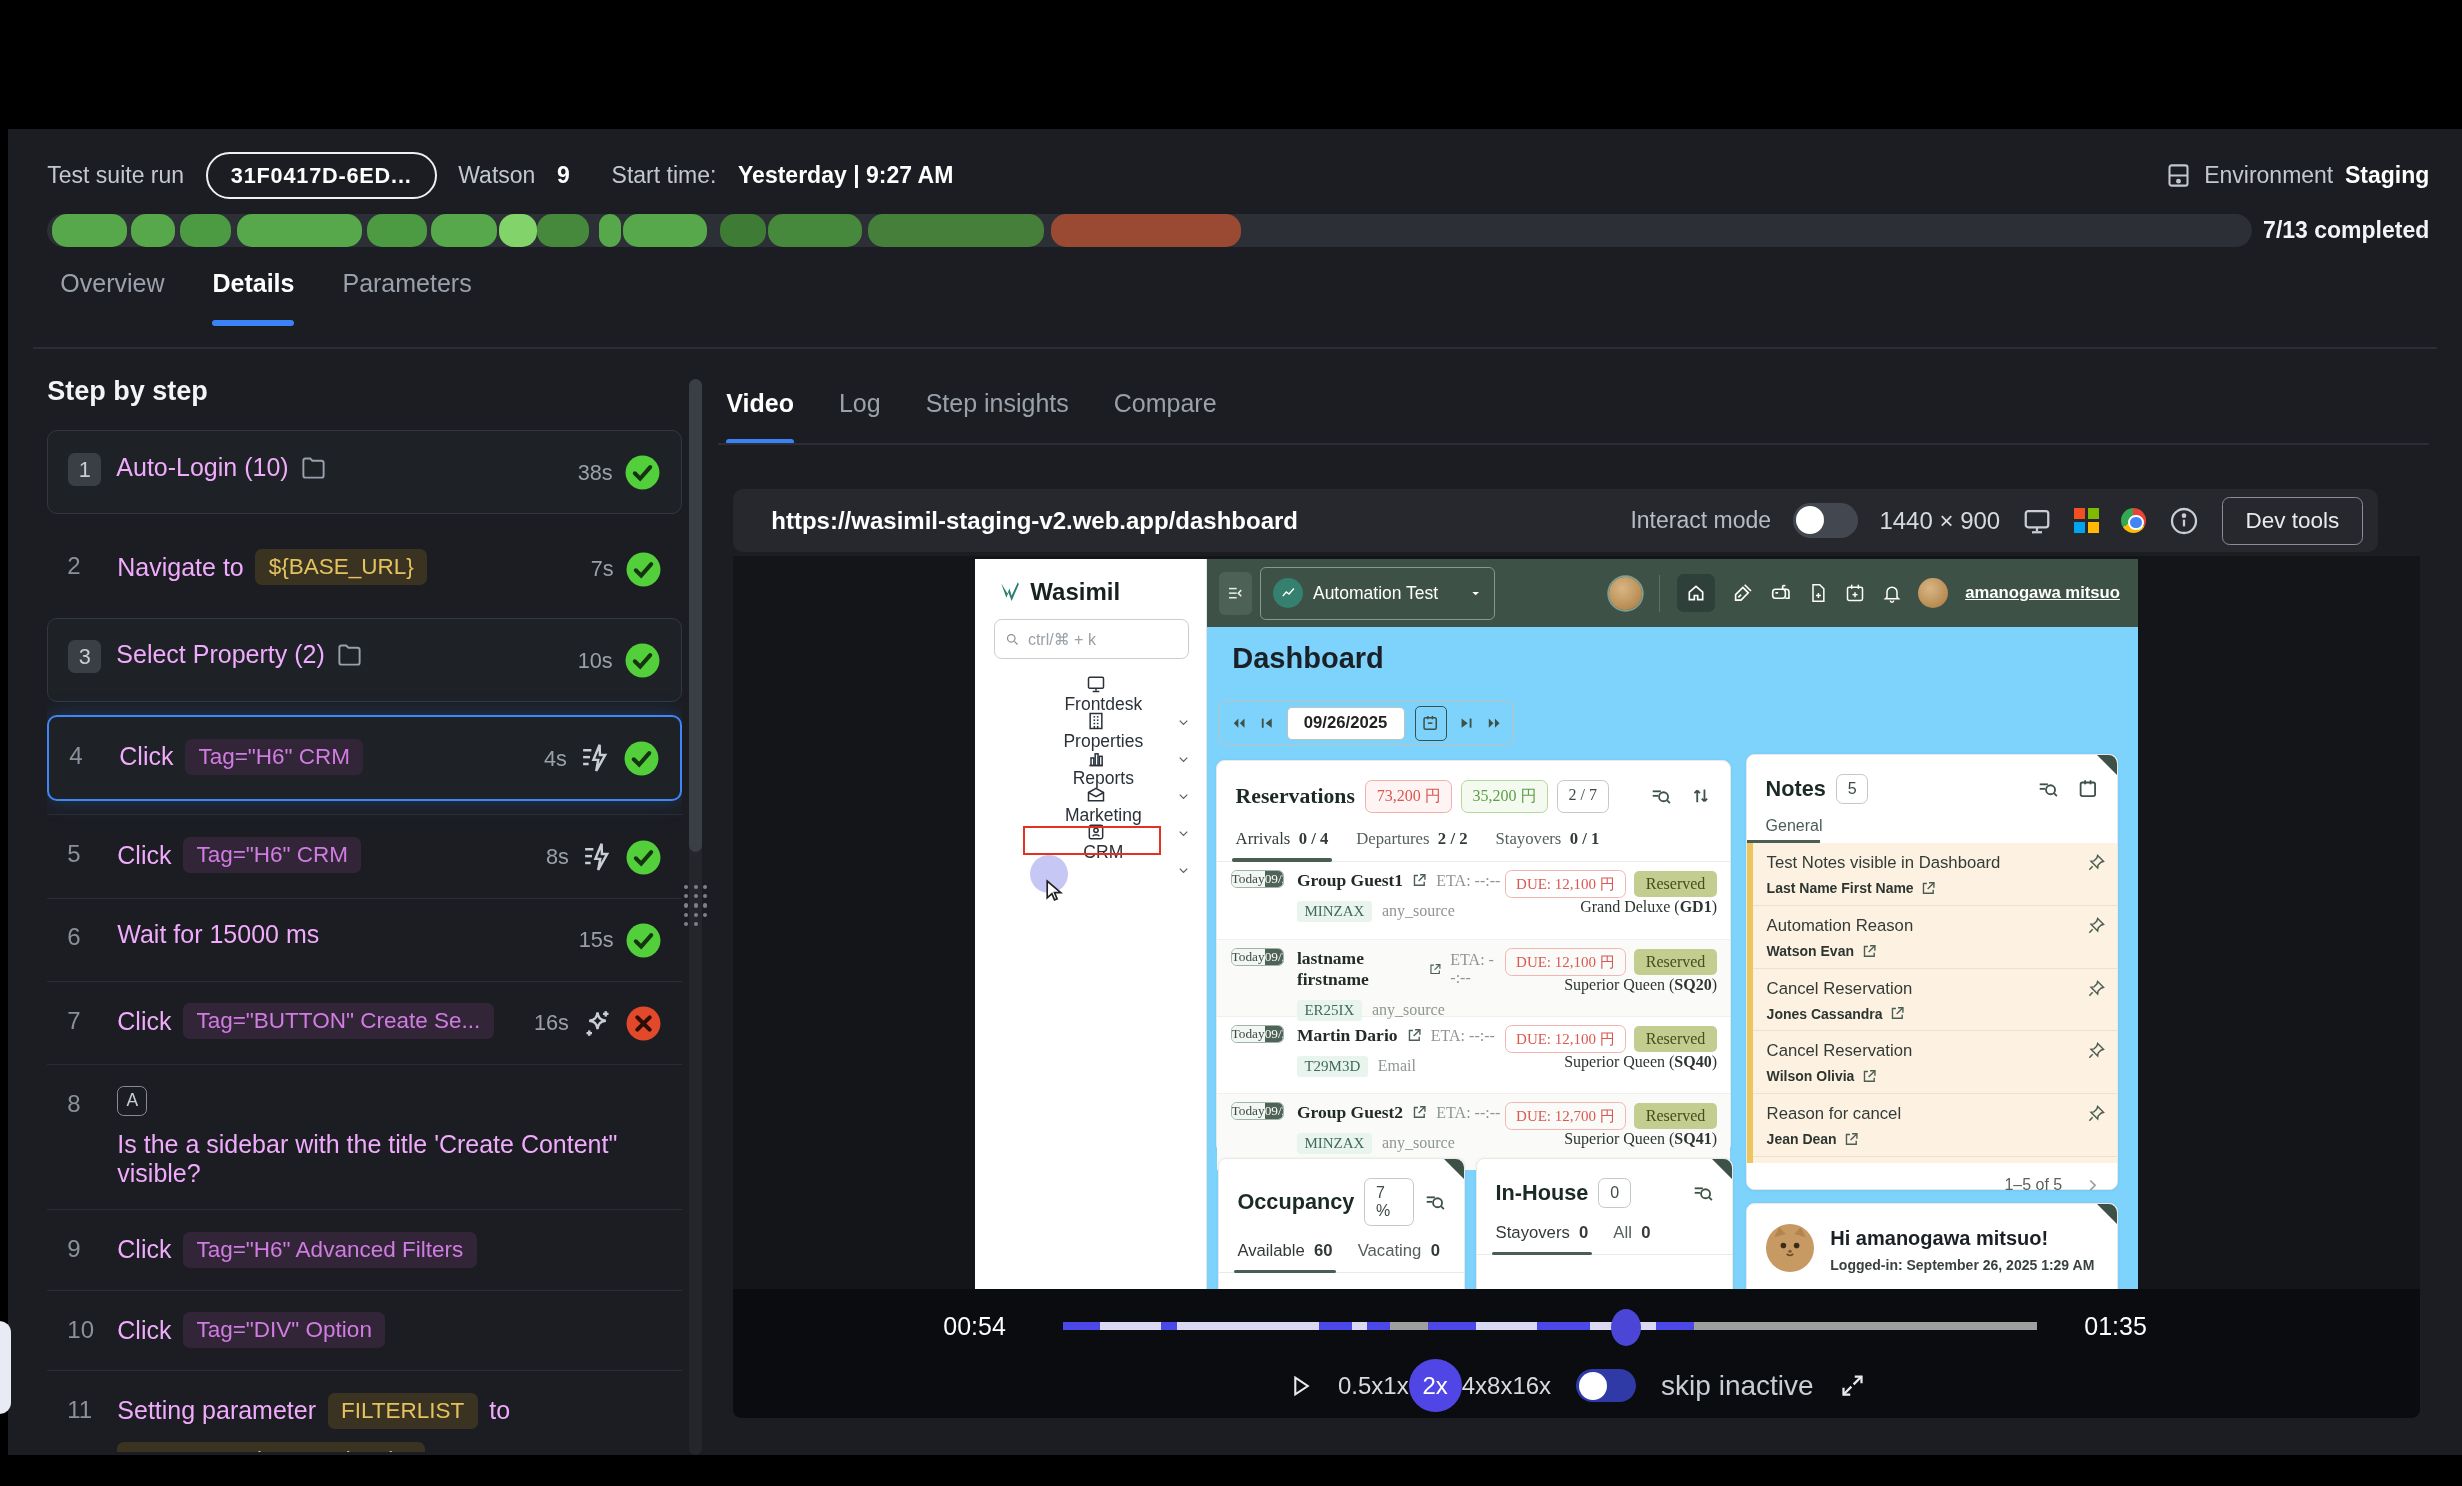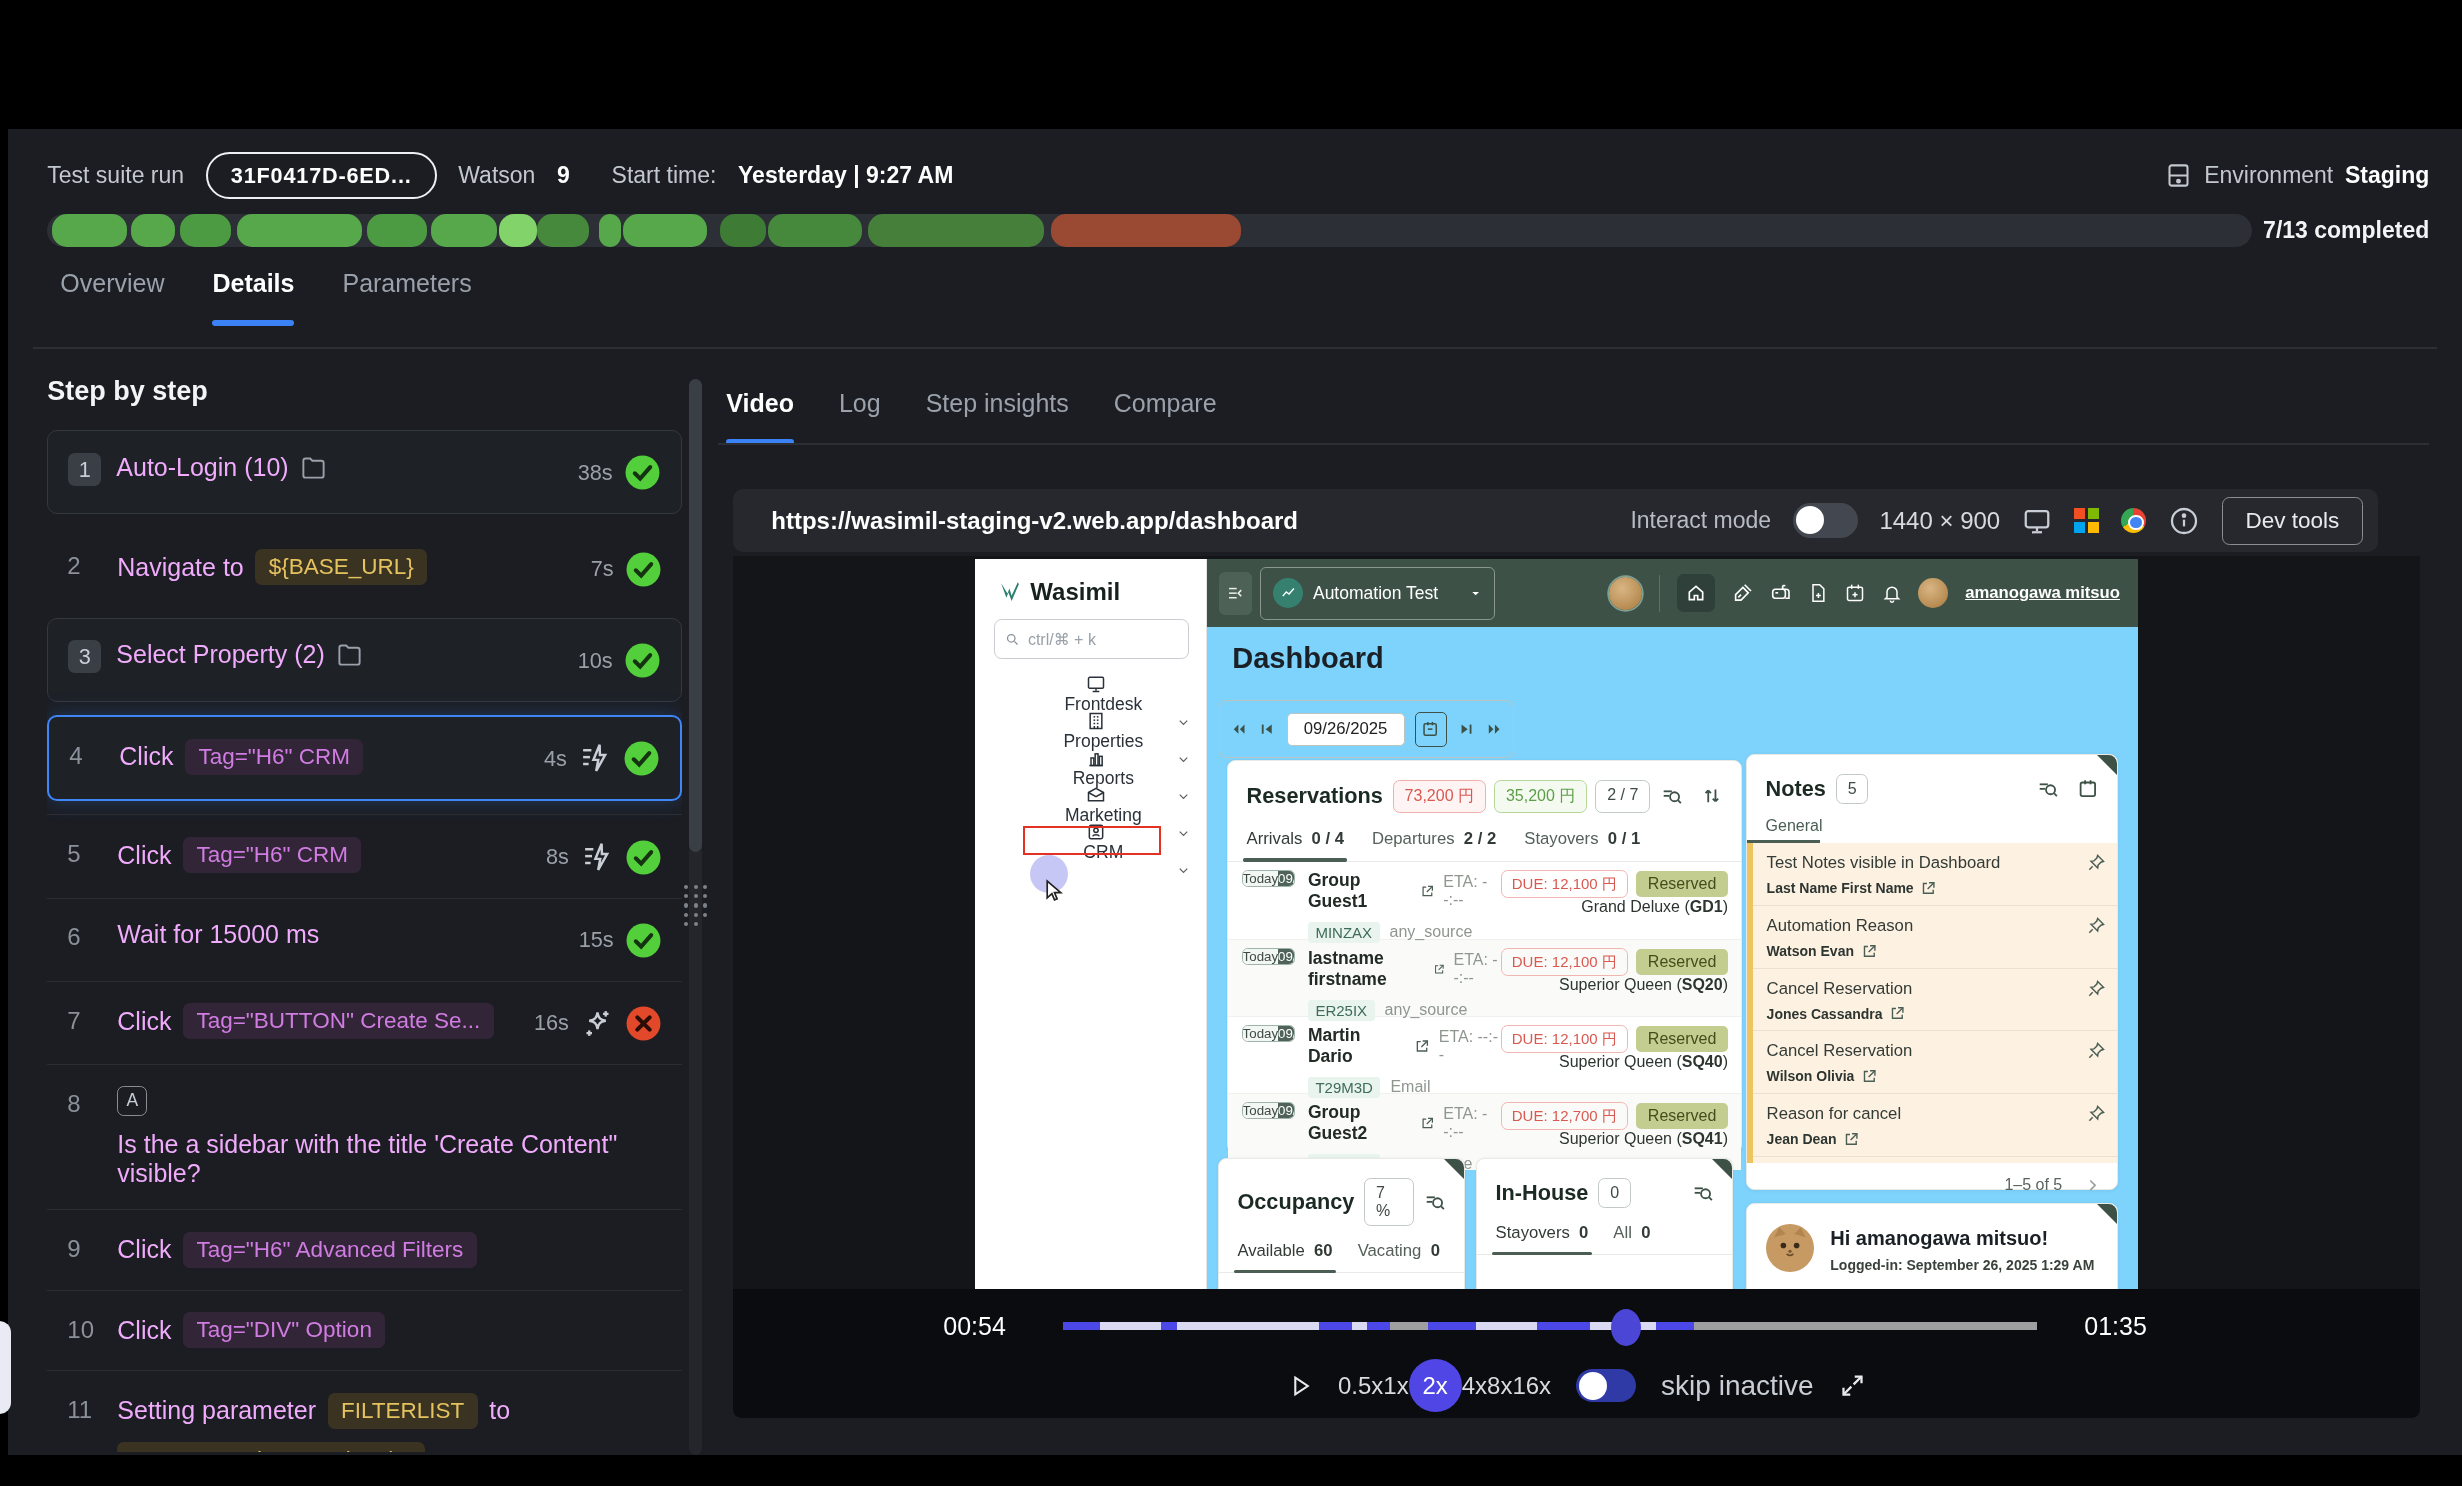--- a/index.html
+++ b/index.html
@@ -104,27 +104,27 @@
   .prop-av { width:30px; height:30px; border-radius:50%; background:#36806f; display:flex; align-items:center; justify-content:center; }
   .prop-name { color:#fff; font-size:17.5px; flex:1; }
   .tb-right { margin-left:auto; display:flex; align-items:center; gap:16.7px; margin-right:18.3px; }
   .av { border-radius:50%; background:radial-gradient(circle at 40% 35%, #d9b584, #b78c52 70%, #8f6a3a); }
   .av.ring { box-shadow:0 0 0 1.7px #7ea196; }
   .tb-sep { width:1.7px; height:37px; background:#5d6f66; }
   .home-box { width:38px; height:38px; background:#2f403a; border-radius:6.7px; display:flex; align-items:center; justify-content:center; }
   .tb-user { color:#fff; font-size:16.7px; font-weight:bold;text-decoration:underline; }
   .content { position:absolute; left:232px; top:68px; width:931px; height:661px; }
   .dash-title { position:absolute; left:25px; top:15px; font-size:29px; font-weight:bold; color:#1a2025; }
-  .date-nav { position:absolute; left:11.7px; top:73px; height:58px; border:1.2px solid #bcc4c0; border-radius:7.5px; display:flex; align-items:center; gap:10px; padding:0 10px; color:#3d5147; }
+  .date-nav { position:absolute; left:11.7px; top:73px; height:46px; border:1.2px solid #bcc4c0; border-radius:7.5px; display:flex; align-items:center; gap:10px; padding:0 10px; color:#3d5147;font-weight:bold; }
   .date-box { width:118px; height:33px; background:#fff; border:1.2px solid #bcc4c0; border-radius:5px; display:flex; align-items:center; justify-content:center; font-size:16.7px; color:#222; }
   .cal-btn { width:32px; height:35px; border:1.2px solid #3d5147; border-radius:5px; display:flex; align-items:center; justify-content:center; }
 
   .card { position:absolute; background:#fff; border:0.8px solid #e8eae8; border-radius:8.3px; box-shadow:0 0.8px 3.3px rgba(0,0,0,.06); }
   .fold::after { content:""; position:absolute; top:0; right:0; width:0; height:0; border-top:20px solid #3d5147; border-left:20px solid transparent; border-top-right-radius:8.3px; }
-  .card-res { left:20px; top:133px; width:515px; height:393px; }
+  .card-res { left:9px; top:133px; width:515px; height:393px;font-family:Liberation Serif, serif; }
   .card-title-row { display:flex; align-items:center; gap:10px; padding:18.3px 18.3px 0 18.3px; }
   .ctitle { font-size:21.7px; font-weight:bold; color:#1c2a24; }
   .chip { font-size:16px; border-radius:6.7px; padding:5px 10.8px; border:1.2px solid #c3c9c6; color:#3f4a45; }
   .chip.red { border-color:#f0b0ac; color:#d95951; background:#fdf4f3; }
   .chip.green { border-color:#b5d89a; color:#5d9e49; background:#f5faf0; }
   .ct-icons { margin-left:auto; display:flex; gap:18.3px; }
   .res-tabs { display:flex; gap:28px; padding:16.7px 18.3px 0 18.3px; border-bottom:1.2px solid #e8eae8; }
   .rt { font-size:16.7px; color:#55605a; padding-bottom:11.7px; position:relative; }
   .rt b { font-weight:bold; color:#333b36; }
   .rt.active { color:#333b36; }

